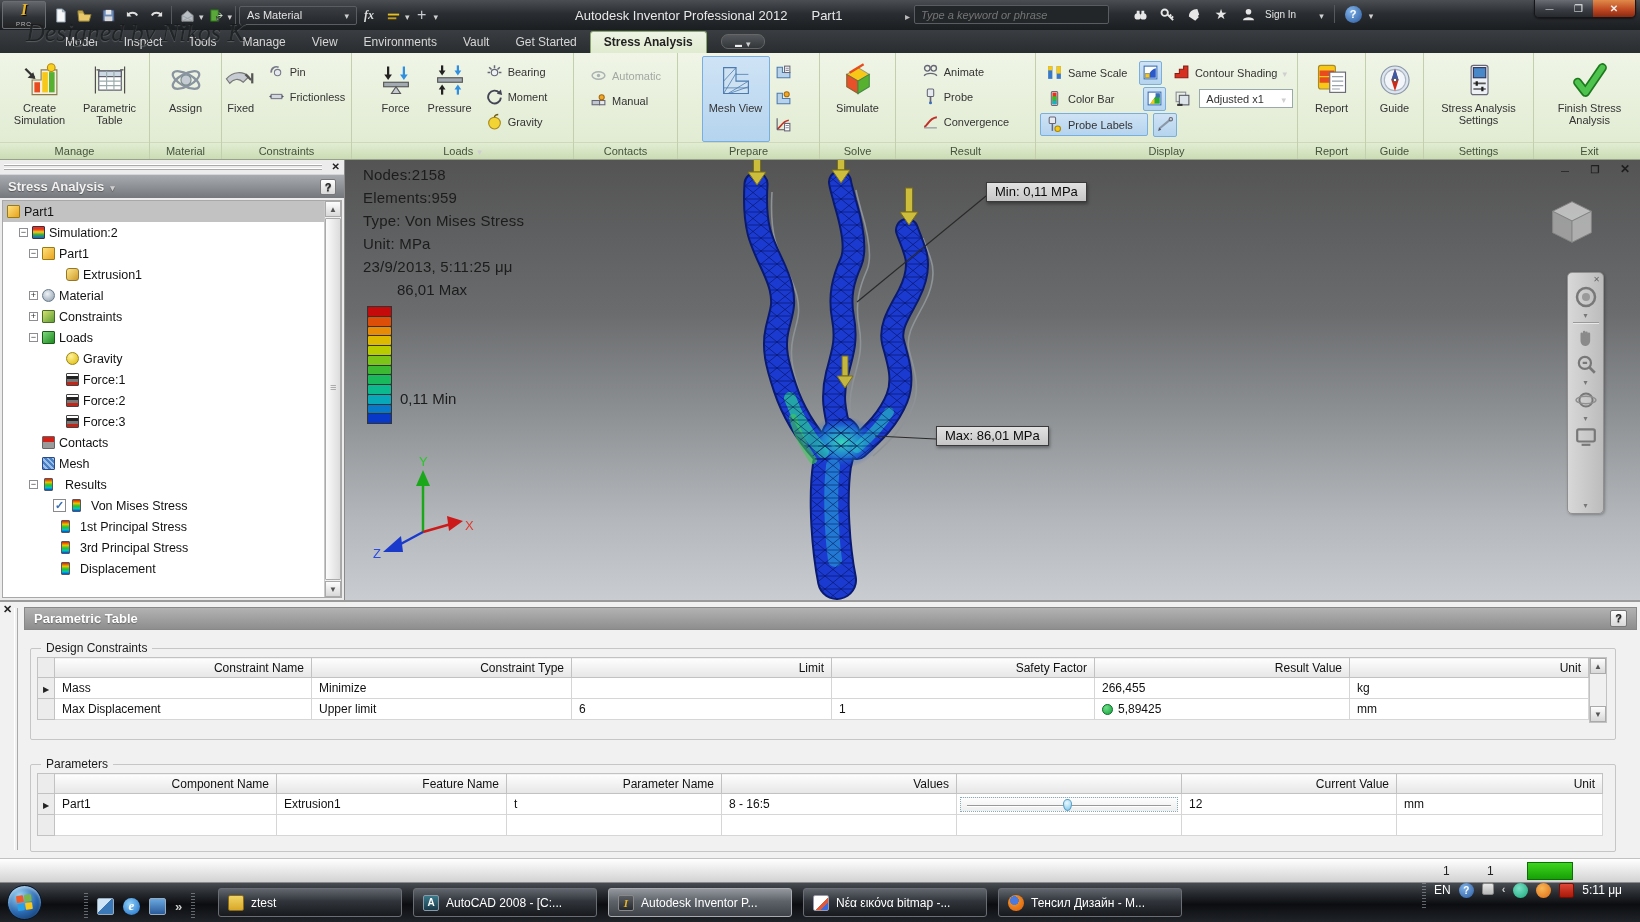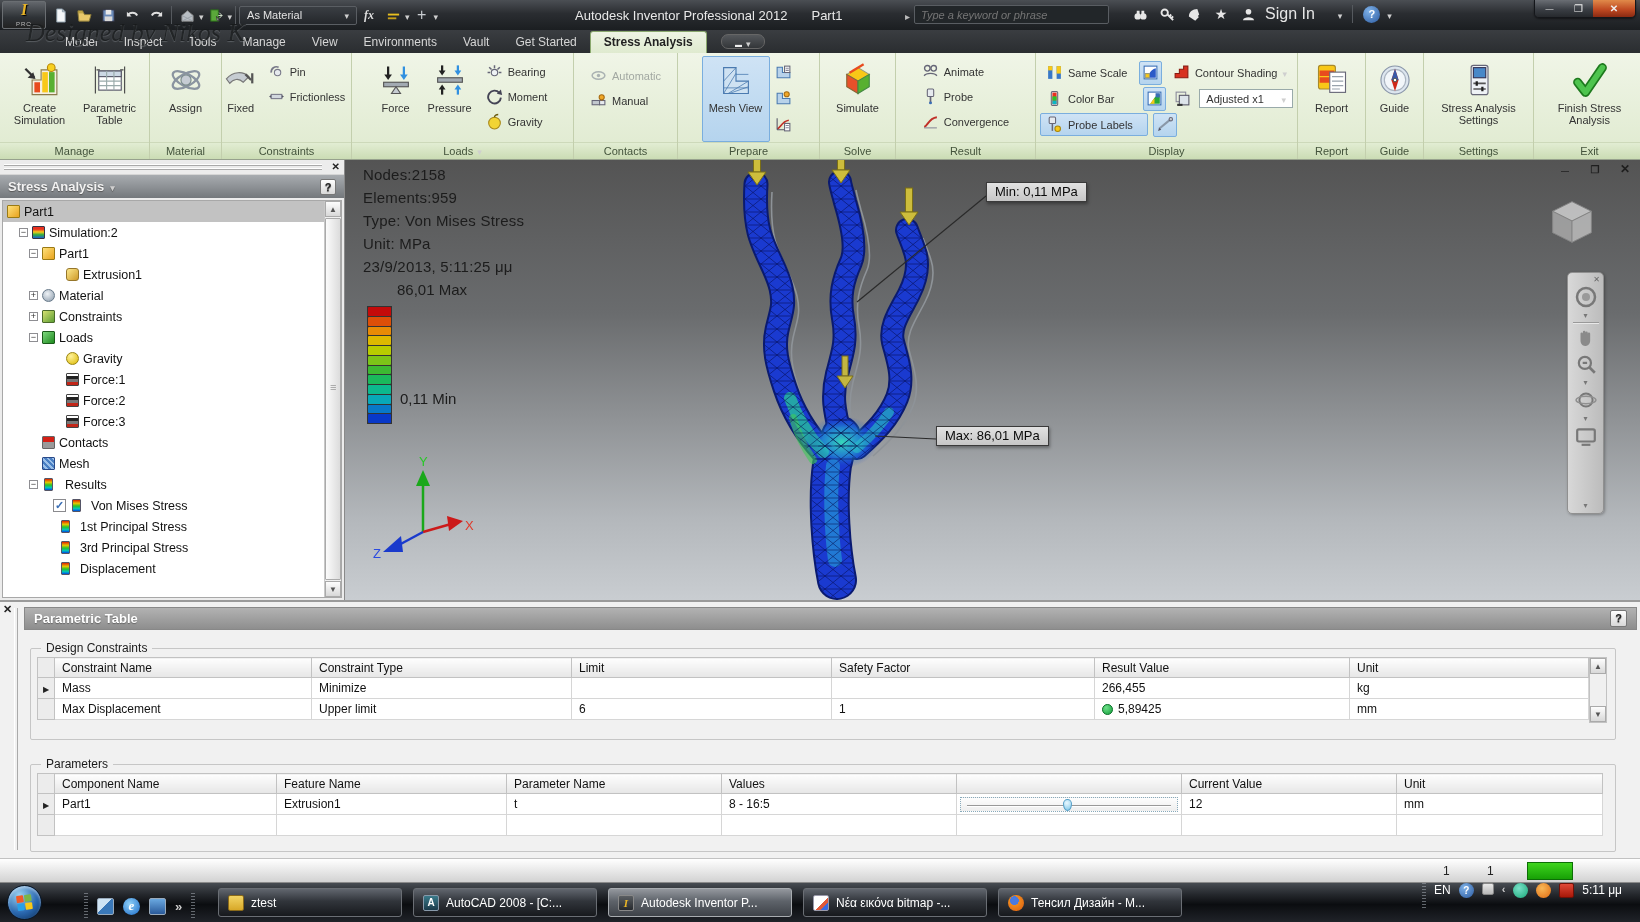--- a/index.html
+++ b/index.html
@@ -15,21 +15,21 @@
 .qsep{width:1px;height:18px;background:#55595e;margin:0 3px}
 .caret::before{content:"▾";font-size:9px;color:#cfcfcf}
 .combo{height:19px;background:linear-gradient(#3a3e43,#24272b);border:1px solid #5a5e63;border-radius:2px;color:#e2e2e2;font-size:11px;display:flex;align-items:center;gap:8px;padding:0 7px}
 .fx::before{content:"fx";font:italic bold 12px "Liberation Serif",serif;color:#ddd}
 #apptitle{position:absolute;left:575px;top:0;height:30px;display:flex;align-items:center;gap:24px;color:#e8e8e8;font-size:13px}
 .searchwrap{position:absolute;left:905px;top:5px;display:flex;align-items:center;gap:4px}
 .searcharrow::before{content:"▸";color:#bbb;font-size:10px}
 #searchbox{width:195px;height:19px;background:#222629;border:1px solid #595d62;border-radius:2px;color:#9a9a9a;font:italic 11px "Liberation Sans",sans-serif;padding:0 6px;outline:none}
 .tico{width:20px;height:18px;display:flex;align-items:center;justify-content:center}
 .tico svg{width:15px;height:15px}
-#signin{color:#e6e6e6;font-size:16px}
+#signin{color:#e6e6e6;font-size:10px}
 .helpq{width:17px;height:17px;border-radius:50%;background:radial-gradient(circle at 35% 30%,#7fb2e8,#2b5aa0);color:#fff;font:bold 11px "Liberation Sans",sans-serif;display:flex;align-items:center;justify-content:center}
 .winbtns{position:absolute;right:4px;top:0;display:flex;border:1px solid #14161a;border-top:none;border-radius:0 0 5px 5px;overflow:hidden;box-shadow:0 1px 2px rgba(0,0,0,.5)}
 .wb{width:29px;height:17px;display:flex;align-items:center;justify-content:center;background:linear-gradient(#6a6e74,#3a3e44 55%,#26292d);color:#eee;font-size:10px}
 .wb.close{width:42px;background:linear-gradient(#e08a4a,#c04a22 55%,#8a2a12)}
 .gmin::before{content:"—";font-size:8px}
 .grest::before{content:"❐";font-size:10px}
 .gx::before{content:"✕";font-weight:bold}
 
 
 #menu{position:absolute;left:0;top:30px;width:1640px;height:23px;background:linear-gradient(#3a3d41,#2a2d30);display:flex;align-items:flex-end;padding-left:52px}
@@ -122,21 +122,21 @@
 #bottom{position:absolute;left:0;top:600px;width:1640px;height:258px;background:#f1f1f1;border-top:2px solid #9a9a9a}
 #bpclose{position:absolute;left:3px;top:1px;font-size:11px;font-weight:bold;color:#222}
 #bpclose::before{content:"✕"}
 .bpgrip{position:absolute;left:14px;top:6px;bottom:8px;width:4px;border-left:1px solid #fff;border-right:1px solid #aaa}
 #phead{position:absolute;left:24px;top:5px;right:3px;height:23px;background:linear-gradient(#b2b2b2,#8e8e8e);color:#fff;font-weight:bold;font-size:13px;display:flex;align-items:center;padding:0 9px;text-shadow:0 1px 1px #666;border:1px solid #888}
 .phelp{margin-left:auto;width:17px;height:17px;background:linear-gradient(#fefefe,#d8d8d8);border:1px solid #777;color:#222;font-size:11px;font-weight:bold;text-align:center;line-height:15px;border-radius:2px}
 .phelp::before{content:"?"}
 .group{position:absolute;border:1px solid #c6c6c6;border-radius:2px}
 .glabel{position:absolute;top:-8px;left:10px;background:#f1f1f1;padding:0 5px;font-size:12px;color:#1a1a1a}
 table.ptab{border-collapse:collapse;table-layout:fixed;background:#fff;font-size:12px;color:#111}
-.ptab th{background:linear-gradient(#fefefe,#e6e6e6);border:1px solid #c2c2c2;font-weight:normal;text-align:left;padding:2px 7px;height:20px}
+.ptab th{background:linear-gradient(#fefefe,#e6e6e6);border:1px solid #c2c2c2;font-weight:normal;text-align:right;padding:2px 7px;height:20px}
 .ptab td{border:1px solid #d6d6d6;padding:1px 7px;height:21px;background:#fff;overflow:hidden;white-space:nowrap}
 .ptab td.mk,.ptab th.mk{background:#ececec;border-color:#c2c2c2;width:17px;padding:0;text-align:center}
 .mk span::before{content:"▶";font-size:8px;color:#222}
 .gdot{display:inline-block;width:11px;height:11px;border-radius:50%;background:radial-gradient(circle at 35% 30%,#6fe08a,#14a03c);border:1px solid #0a7028;vertical-align:-2px;margin-right:5px}
 .tscroll{position:absolute;top:0;bottom:0;right:0;width:18px;background:#f0f0f0;border:1px solid #c2c2c2}
 .slidercell{position:relative;height:15px;border:1px dotted #8ab;margin:1px 0;background:linear-gradient(#fdfdfd,#eee)}
 .slidertrack{position:absolute;left:6px;right:6px;top:7px;height:1px;background:#999;box-shadow:0 1px 0 #fff}
 .sliderthumb{position:absolute;left:47%;top:1px;width:9px;height:12px;background:radial-gradient(circle at 40% 30%,#e8f8ff,#7cc6e8);border:1px solid #58a0c8;border-radius:50% 50% 50% 50%/40% 40% 60% 60%}
 
 

